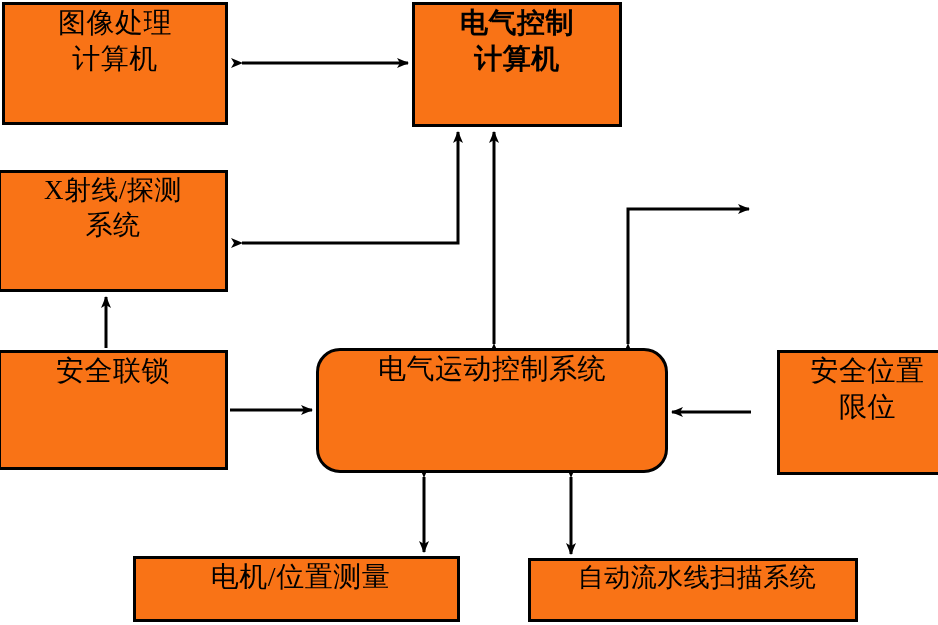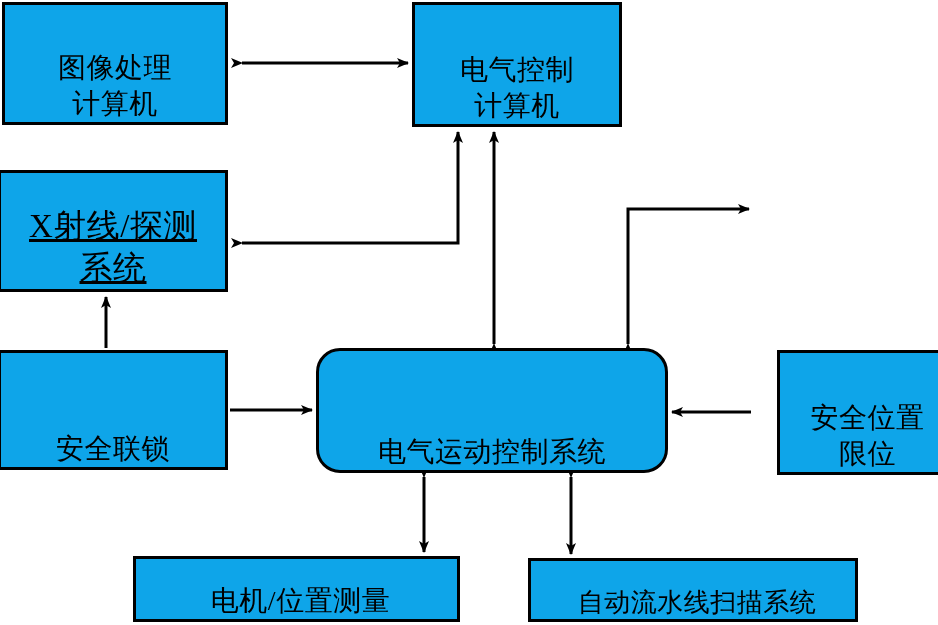--- a/index.html
+++ b/index.html
@@ -21,36 +21,36 @@
     left: 0;
     top: 0;
     width: 938px;
     height: 625px;
     pointer-events: none;
   }
   .node {
     position: absolute;
     box-sizing: border-box;
     border: 3px solid #000000;
-    background: #0ea5e9;
+    background: #f97316;
     display: flex;
-    align-items: flex-end;
+    align-items: flex-start;
     justify-content: center;
     text-align: center;
     z-index: 2;
   }
   .node .label {
     display: block;
     line-height: 1.28;
     color: #000000;
     white-space: pre-line;
     letter-spacing: 0.5px;
   }
   .f28 { font-size: 28px; }
-  .f27 { font-size: 33px; text-decoration: underline; }
+  .f27 { font-size: 27px; }
   .f26 { font-size: 26px; margin-left: 8px; }
 </style>
 </head>
 <body>
 
 <div id="canvas">
 
   <svg id="wires" width="938" height="625" viewBox="0 0 938 625" xmlns="http://www.w3.org/2000/svg">
     <defs>
       <marker id="ah-r" markerWidth="12" markerHeight="10" refX="11" refY="5" orient="auto" markerUnits="userSpaceOnUse">
@@ -87,21 +87,21 @@
 
       <line x1="571" y1="477" x2="571" y2="554" marker-start="url(#ah-u)" marker-end="url(#ah-d)"></line>
     </g>
   </svg>
 
   <div class="node" style="left:2px; top:2px; width:226px; height:123px;">
     <span class="label f28">图像处理
 计算机</span>
   </div>
 
-  <div class="node" style="left:412px; top:2px; width:210px; height:125px;">
+  <div class="node" style="left:412px; top:2px; width:210px; height:125px;font-weight:bold;">
     <span class="label f28">电气控制
 计算机</span>
   </div>
 
   <div class="node" style="left:-2px; top:170px; width:230px; height:122px;">
     <span class="label f27">X射线/探测
 系统</span>
   </div>
 
 

